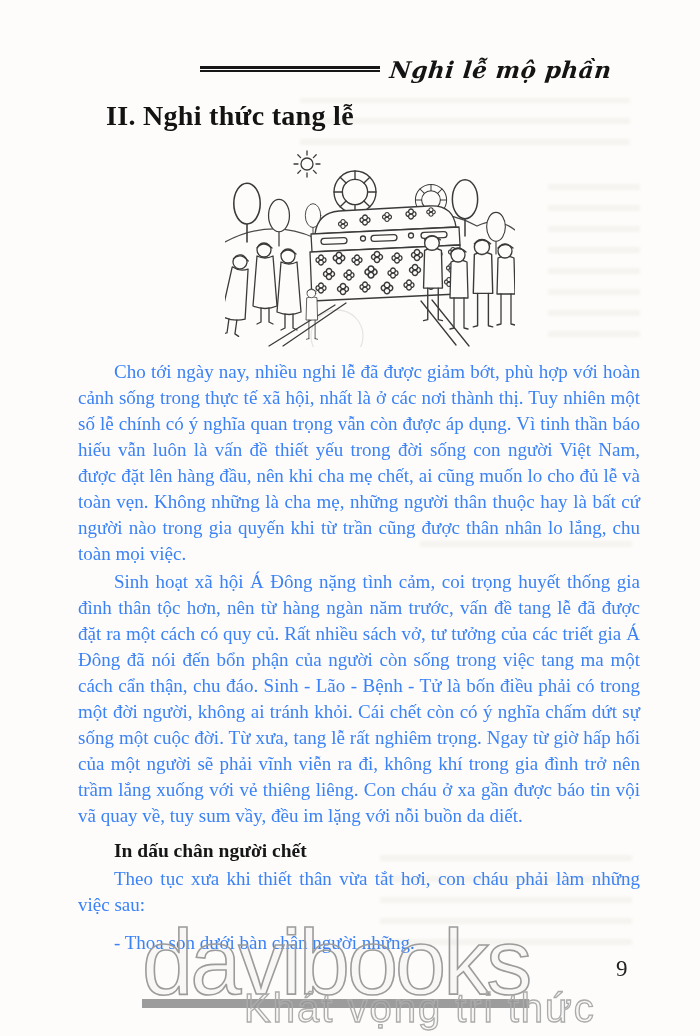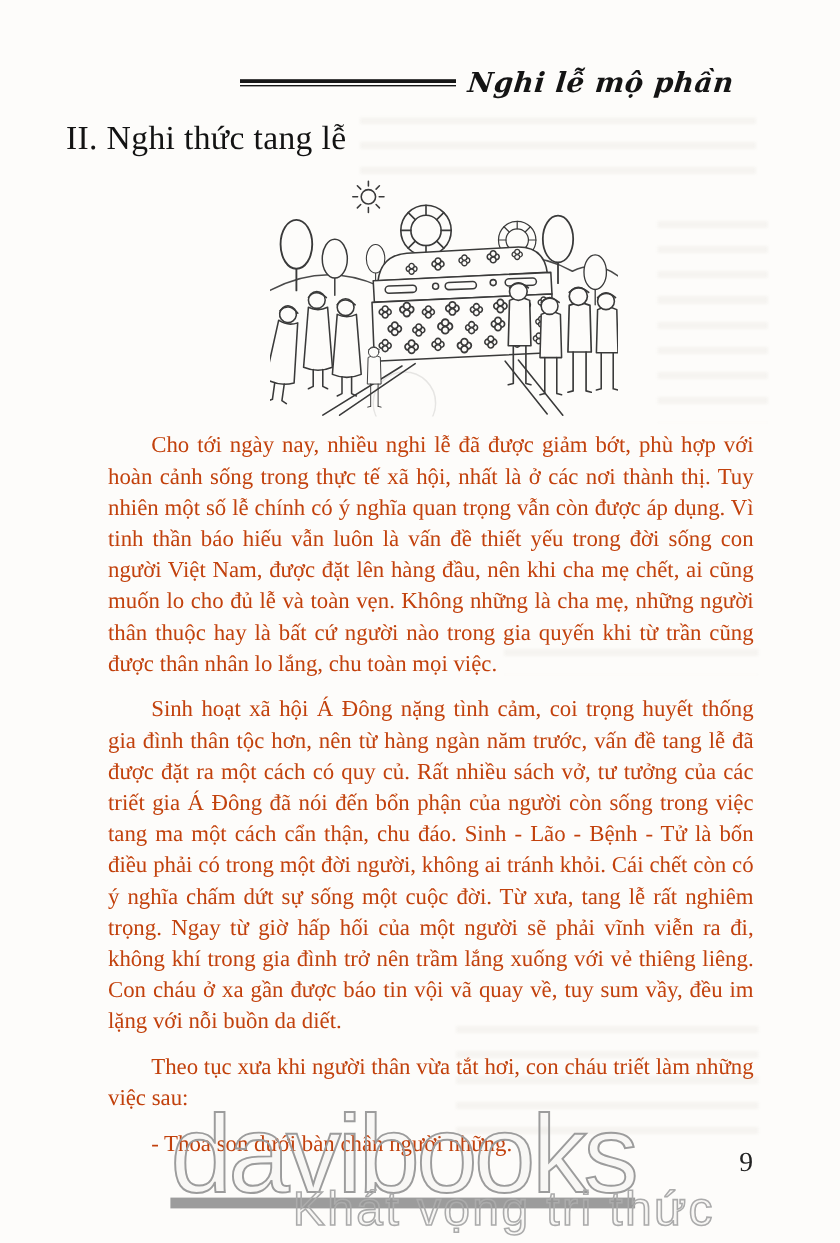--- a/index.html
+++ b/index.html
@@ -26,30 +26,30 @@
   .head-rule{
     flex:1;height:6px;
     background:linear-gradient(#161616 0 3px,transparent 3px 4.5px,#161616 4.5px 6px);
   }
   .running-title{
     font-family:"DejaVu Serif",serif;font-style:italic;font-weight:bold;
     font-size:23px;white-space:nowrap;transform:skewX(-6deg);
     letter-spacing:.5px;color:#141414;
   }
   h1.section-heading{
-    margin:16px 0 0 55px;font-size:28px;line-height:36px;font-weight:normal;
+    margin:16px 0 0 106px;font-size:28px;line-height:36px;font-weight:bold;
     font-family:"Liberation Serif",serif;color:#131313;letter-spacing:.3px;
   }
   figure.illustration{margin:8px 0 0 225px;width:290px;height:205px;}
   figure.illustration svg{display:block;}
 
   main.body-text{margin:12px 60px 0 78px;}
   main.body-text p{
-    margin:12px;font-size:19px;line-height:26px;text-align:justify;
-    text-indent:36px;color:#c2410c;
+    margin:0;font-size:19px;line-height:26px;text-align:justify;
+    text-indent:36px;color:#3b82f6;
   }
   main.body-text p + p{margin-top:2px;}
   h2.subheading{
     margin:8px 0 2px 0;padding-left:36px;font-size:19.5px;line-height:27px;
     font-weight:bold;color:#161616;
   }
   p.dash-item{margin-top:12px !important;text-align:left !important;}
 
   .wm-brand{
     position:absolute;left:142px;top:916px;z-index:5;
@@ -202,21 +202,22 @@
         <use href="#pm" transform="translate(234,114)"></use>
         <use href="#pm" transform="translate(258,106) scale(1.08)"></use>
         <use href="#pm" transform="translate(281,110)"></use>
       </g>
     </svg>
   </figure>
 
   <main class="body-text">
     <p>Cho tới ngày nay, nhiều nghi lễ đã được giảm bớt, phù hợp với hoàn cảnh sống trong thực tế xã hội, nhất là ở các nơi thành thị. Tuy nhiên một số lễ chính có ý nghĩa quan trọng vẫn còn được áp dụng. Vì tinh thần báo hiếu vẫn luôn là vấn đề thiết yếu trong đời sống con người Việt Nam, được đặt lên hàng đầu, nên khi cha mẹ chết, ai cũng muốn lo cho đủ lễ và toàn vẹn. Không những là cha mẹ, những người thân thuộc hay là bất cứ người nào trong gia quyến khi từ trần cũng được thân nhân lo lắng, chu toàn mọi việc.</p>
     <p>Sinh hoạt xã hội Á Đông nặng tình cảm, coi trọng huyết thống gia đình thân tộc hơn, nên từ hàng ngàn năm trước, vấn đề tang lễ đã được đặt ra một cách có quy củ. Rất nhiều sách vở, tư tưởng của các triết gia Á Đông đã nói đến bổn phận của người còn sống trong việc tang ma một cách cẩn thận, chu đáo. Sinh - Lão - Bệnh - Tử là bốn điều phải có trong một đời người, không ai tránh khỏi. Cái chết còn có ý nghĩa chấm dứt sự sống một cuộc đời. Từ xưa, tang lễ rất nghiêm trọng. Ngay từ giờ hấp hối của một người sẽ phải vĩnh viễn ra đi, không khí trong gia đình trở nên trầm lắng xuống với vẻ thiêng liêng. Con cháu ở xa gần được báo tin vội vã quay về, tuy sum vầy, đều im lặng với nỗi buồn da diết.</p>
-    <p>Theo tục xưa khi người thân vừa tắt hơi, con cháu triết làm những việc sau:</p>
+    <h2 class="subheading">In dấu chân người chết</h2>
+    <p>Theo tục xưa khi thiết thân vừa tắt hơi, con cháu phải làm những việc sau:</p>
     <p class="dash-item">- Thoa son dưới bàn chân người những.</p>
   </main>
 
   <span class="wm-brand">davibooks</span>
   <span class="wm-tagline">Khát vọng tri thức</span>
 
   <span class="page-number">9</span>
 </div>
 
 </body></html>

